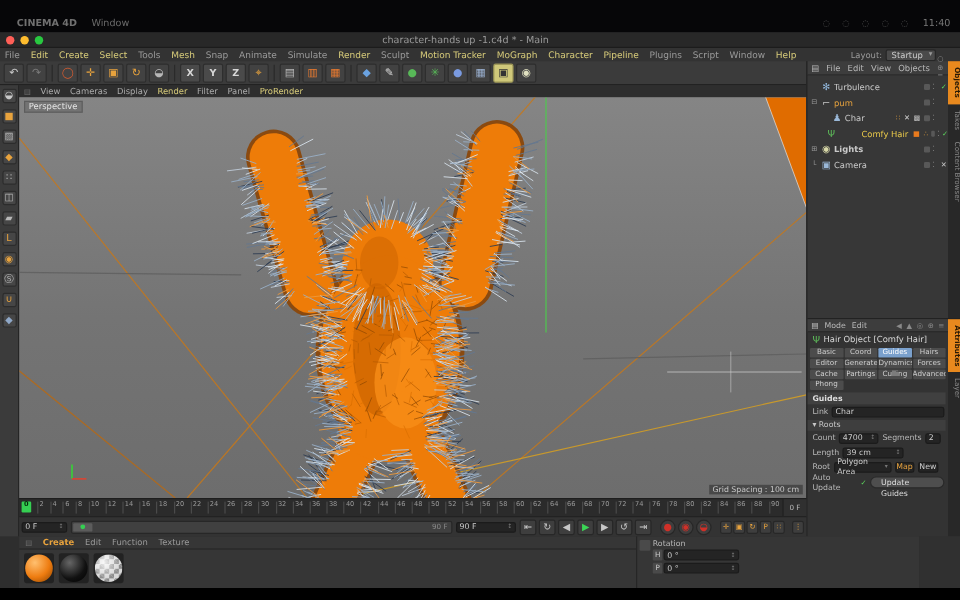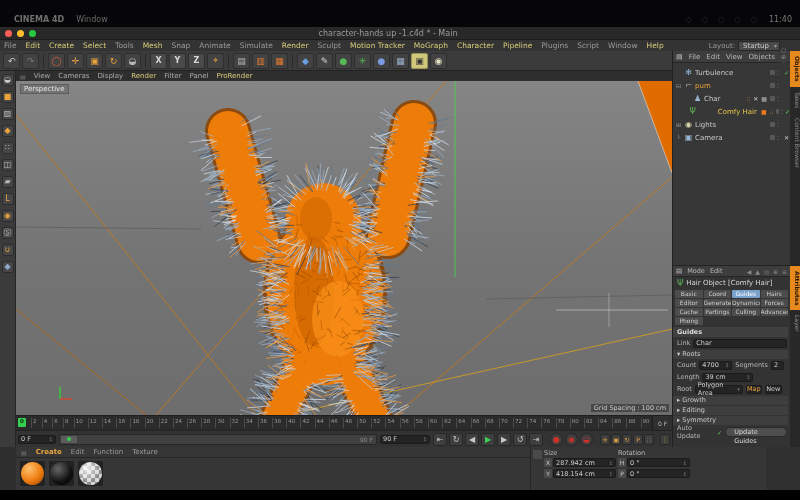--- a/index.html
+++ b/index.html
@@ -370,21 +370,21 @@
               <span class="tspace"></span>
               <span class="tag" style="color: rgb(232, 122, 30);">■</span>
               <span class="tag" style="color: rgb(232, 163, 61);">∴</span>
               <span class="sq"></span>
               <span class="dots">⁚</span>
               <span class="chk" style="color: rgb(92, 216, 92);">✓</span>
             </div>
             <div class="trow" style="padding-left: 2px;">
               <span class="exp">⊞</span>
               <span class="oicon" style="color: rgb(216, 216, 168);">◉</span>
-              <span class="tname" style="color: rgb(200, 200, 200);">Lights</span>
+              <span class="tname" style="color: rgb(200, 200, 200); font-weight: bold;">Lights</span>
               <span class="tspace"></span>
               <span class="sq"></span>
               <span class="dots">⁚</span>
               <span class="chk" style="color: rgb(136, 136, 136);"></span>
             </div>
             <div class="trow" style="padding-left: 2px;">
               <span class="exp">└</span>
               <span class="oicon" style="color: rgb(154, 184, 216);">▣</span>
               <span class="tname" style="color: rgb(200, 200, 200);">Camera</span>
               <span class="tspace"></span>
@@ -452,25 +452,20 @@
         </div>
         <div class="amrow">
           <span>Root</span>
           <span class="field" style="width:48px">
               <span>Polygon Area</span>
               <span class="stp">▾</span>
             </span>
           <span class="field orange-txt" style="width:16px;justify-content:center">Map</span>
           <span class="field" style="width:17px;justify-content:center">New</span>
         </div>
-        <div id="am-collapsed">
-            <div class="collbar">▸ Growth</div>
-            <div class="collbar">▸ Editing</div>
-            <div class="collbar">▸ Symmetry</div>
-          </div>
         <div class="amrow" style="height:14px">
           <span>Auto Update</span>
           <span style="color:#5cd85c;font-size:6px">✓</span>
           <span class="pill" style="margin-left:auto">Update Guides</span>
         </div>
         <div class="vtabs" id="am-vtabs">
             <div class="vtab active">Attributes</div>
             <div class="vtab">Layer</div>
           </div>
       </div>
@@ -584,37 +579,20 @@
           </div>
           <div class="swatch">
             <div class="ball checker-material"></div>
           </div>
         </div>
     </div>
 
     <div id="coords" class="abs">
       <span class="cico"></span>
         <div class="cgroup">
-          <div class="ghead">Size</div>
-          <div class="crow">
-            <span class="axis">X</span>
-            <span class="field">
-              <span>287.942 cm</span>
-              <span class="stp">↕</span>
-            </span>
-          </div>
-          <div class="crow">
-            <span class="axis">Y</span>
-            <span class="field">
-              <span>418.154 cm</span>
-              <span class="stp">↕</span>
-            </span>
-          </div>
-        </div>
-        <div class="cgroup">
           <div class="ghead">Rotation</div>
           <div class="crow">
             <span class="axis">H</span>
             <span class="field">
               <span>0 °</span>
               <span class="stp">↕</span>
             </span>
           </div>
           <div class="crow">
             <span class="axis">P</span>

